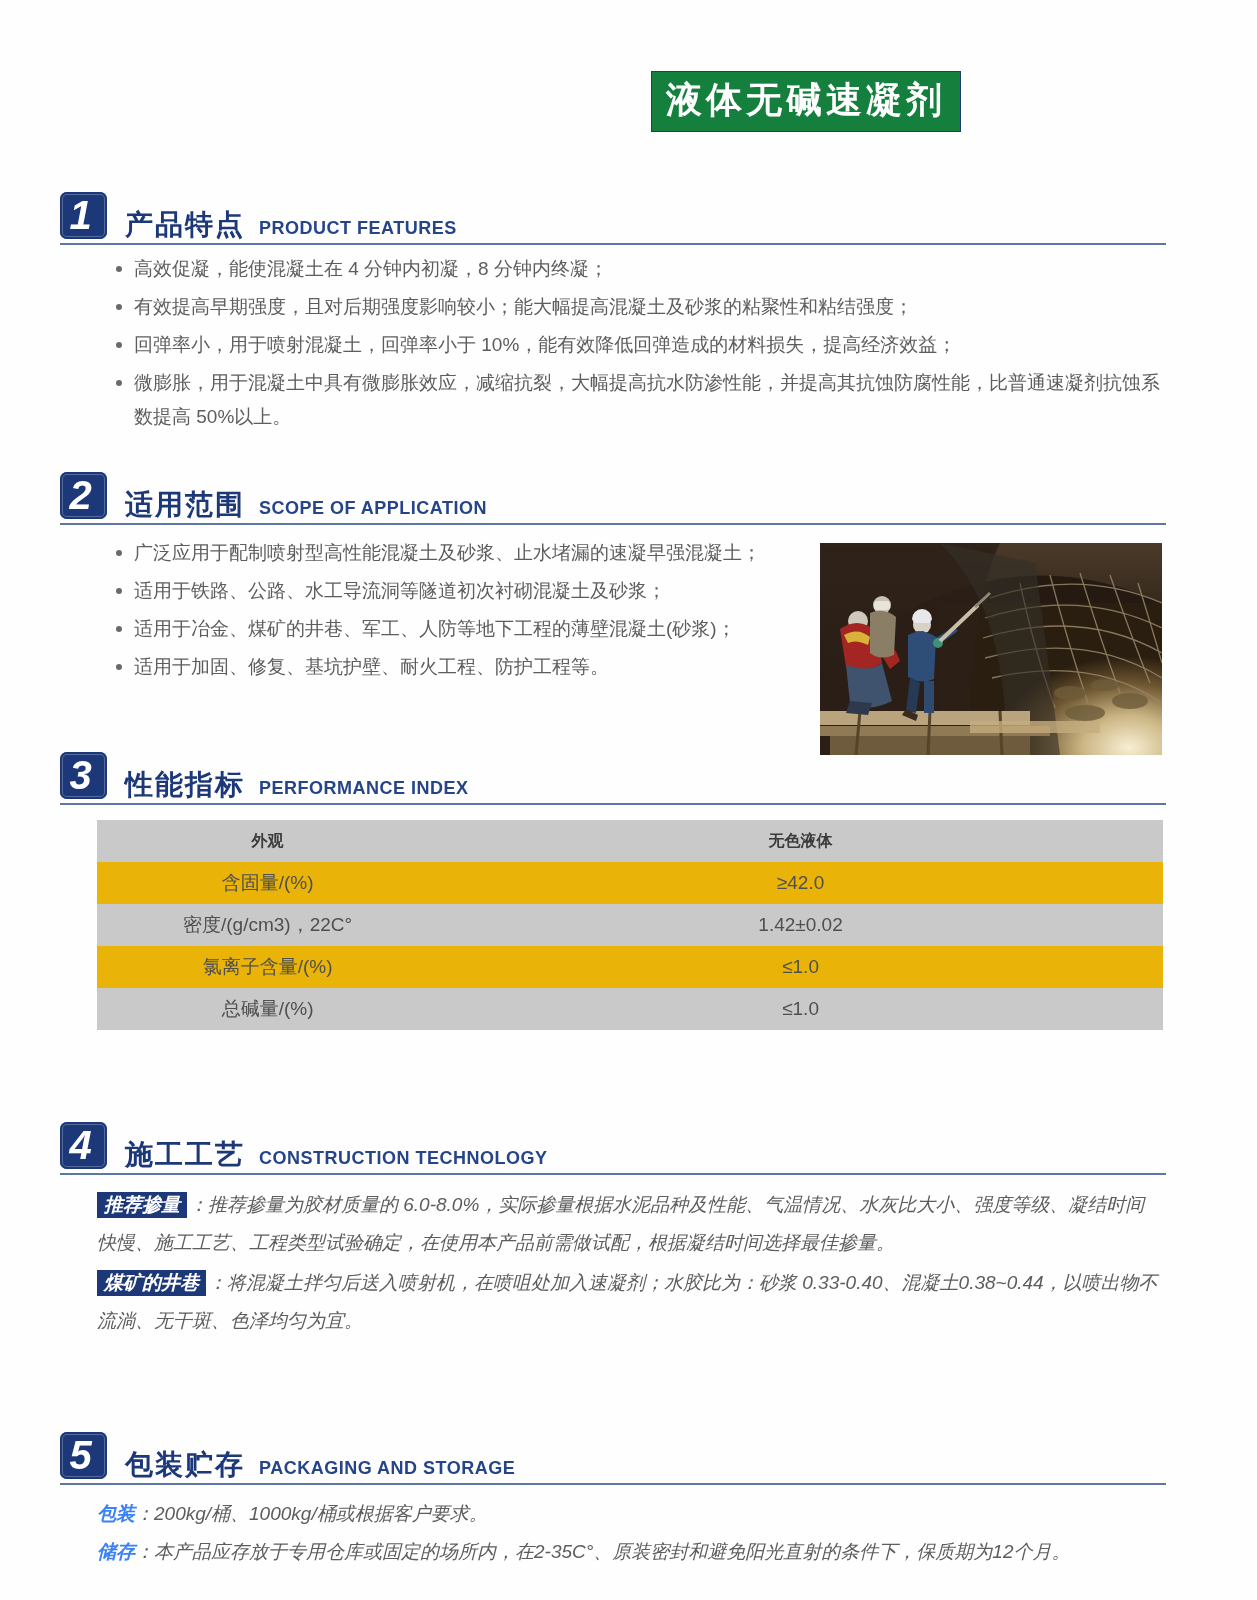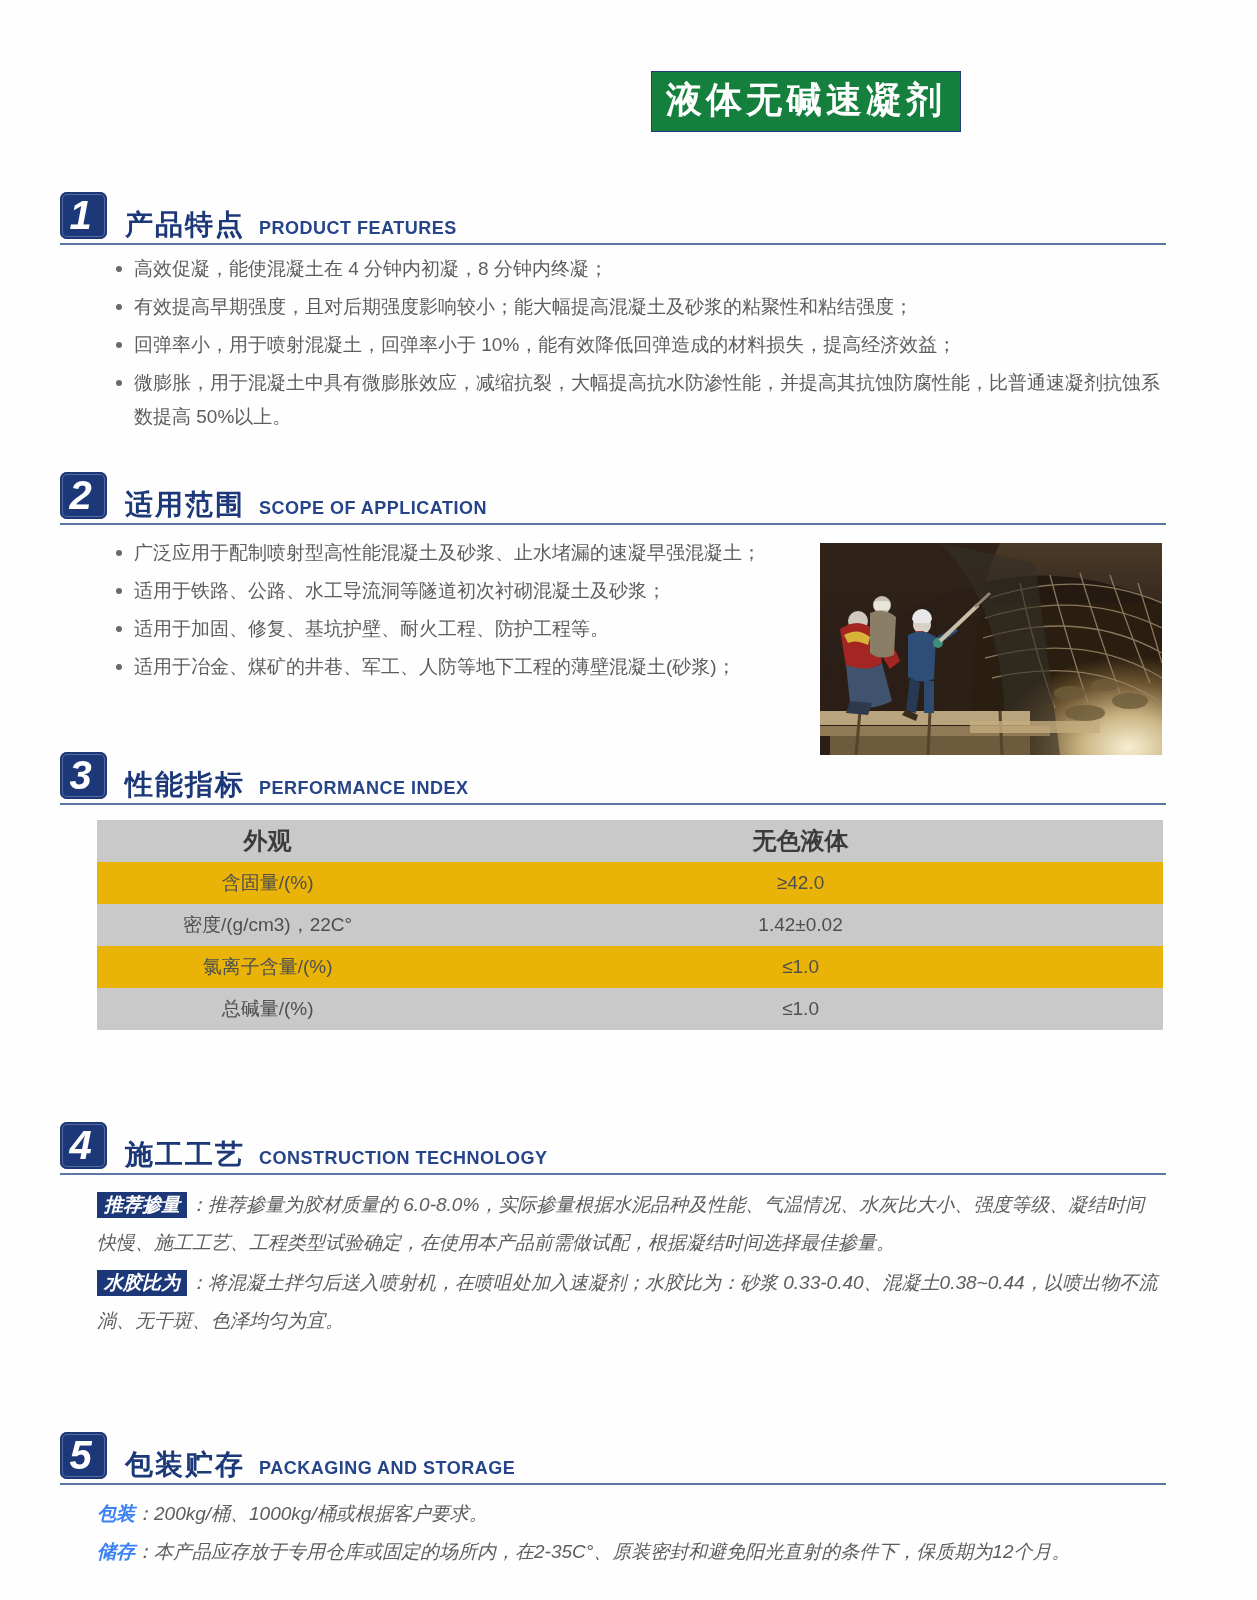--- a/index.html
+++ b/index.html
@@ -121,21 +121,21 @@
     height: 42px;
     text-align: center;
     vertical-align: middle;
   }
   .perf-table .col1 { width: 32%; }
   .perf-table tr.gray { background: #c9c9c9; }
   .perf-table tr.white { background: #eab308; }
   .perf-table tr.head td {
     font-weight: bold;
     color: #3c3c3c;
-    font-size: 24px;
+    font-size: 16px;
   }
   .perf-table tr.data td { color: #4f4f4f; }
 
   
   .body-text {
     position: absolute;
     left: 97px;
     width: 1066px;
     color: #5d5d5d;
     font-size: 19px;
@@ -176,22 +176,22 @@
 
   <div class="sec-header" style="top:472px;">
     <div class="sec-num">2</div>
     <div class="sec-title-zh">适用范围</div>
     <div class="sec-title-en">SCOPE OF APPLICATION</div>
   </div>
 
   <ul class="bullets" style="left:112px; top:536px; width:690px;">
     <li>广泛应用于配制喷射型高性能混凝土及砂浆、止水堵漏的速凝早强混凝土；</li>
     <li>适用于铁路、公路、水工导流洞等隧道初次衬砌混凝土及砂浆；</li>
+    <li>适用于冶金、煤矿的井巷、军工、人防等地下工程的薄壁混凝土(砂浆)；</li>
     <li>适用于加固、修复、基坑护壁、耐火工程、防护工程等。</li>
-    <li>适用于冶金、煤矿的井巷、军工、人防等地下工程的薄壁混凝土(砂浆)；</li>
   </ul>
 
   <div class="photo">
     <svg width="342" height="212" viewBox="0 0 342 212" xmlns="http://www.w3.org/2000/svg">
       <defs>
         <radialGradient id="glow" cx="85%" cy="95%" r="60%">
           <stop offset="0%" stop-color="#f7efd2"></stop>
           <stop offset="35%" stop-color="#cbb584"></stop>
           <stop offset="70%" stop-color="#6e5631"></stop>
           <stop offset="100%" stop-color="#2a1e10"></stop>
@@ -305,21 +305,21 @@
   </table>
 
   <div class="sec-header" style="top:1122px;">
     <div class="sec-num">4</div>
     <div class="sec-title-zh">施工工艺</div>
     <div class="sec-title-en">CONSTRUCTION TECHNOLOGY</div>
   </div>
 
   <div class="body-text" style="top:1186px;">
     <p><span class="tag-badge">推荐掺量</span><span>：推荐掺量为胶材质量的 6.0-8.0%，实际掺量根据水泥品种及性能、气温情况、水灰比大小、强度等级、凝结时间快慢、施工工艺、工程类型试验确定，在使用本产品前需做试配，根据凝结时间选择最佳掺量。</span></p>
-    <p><span class="tag-badge">水胶比为</span><span>：将混凝土拌匀后送入喷射机，在喷咀处加入速凝剂；水胶比为：砂浆 0.33-0.40、混凝土0.38~0.44，以喷出物不流淌、无干斑、色泽均匀为宜。</span></p>
+    <p><span class="tag-badge">煤矿的井巷</span><span>：将混凝土拌匀后送入喷射机，在喷咀处加入速凝剂；水胶比为：砂浆 0.33-0.40、混凝土0.38~0.44，以喷出物不流淌、无干斑、色泽均匀为宜。</span></p>
   </div>
 
   <div class="sec-header" style="top:1432px;">
     <div class="sec-num">5</div>
     <div class="sec-title-zh">包装贮存</div>
     <div class="sec-title-en">PACKAGING AND STORAGE</div>
   </div>
 
   <div class="body-text" style="top:1496px; line-height:36px;">
     <p><span class="bold-label">包装</span><span>：200kg/桶、1000kg/桶或根据客户要求。</span></p>

